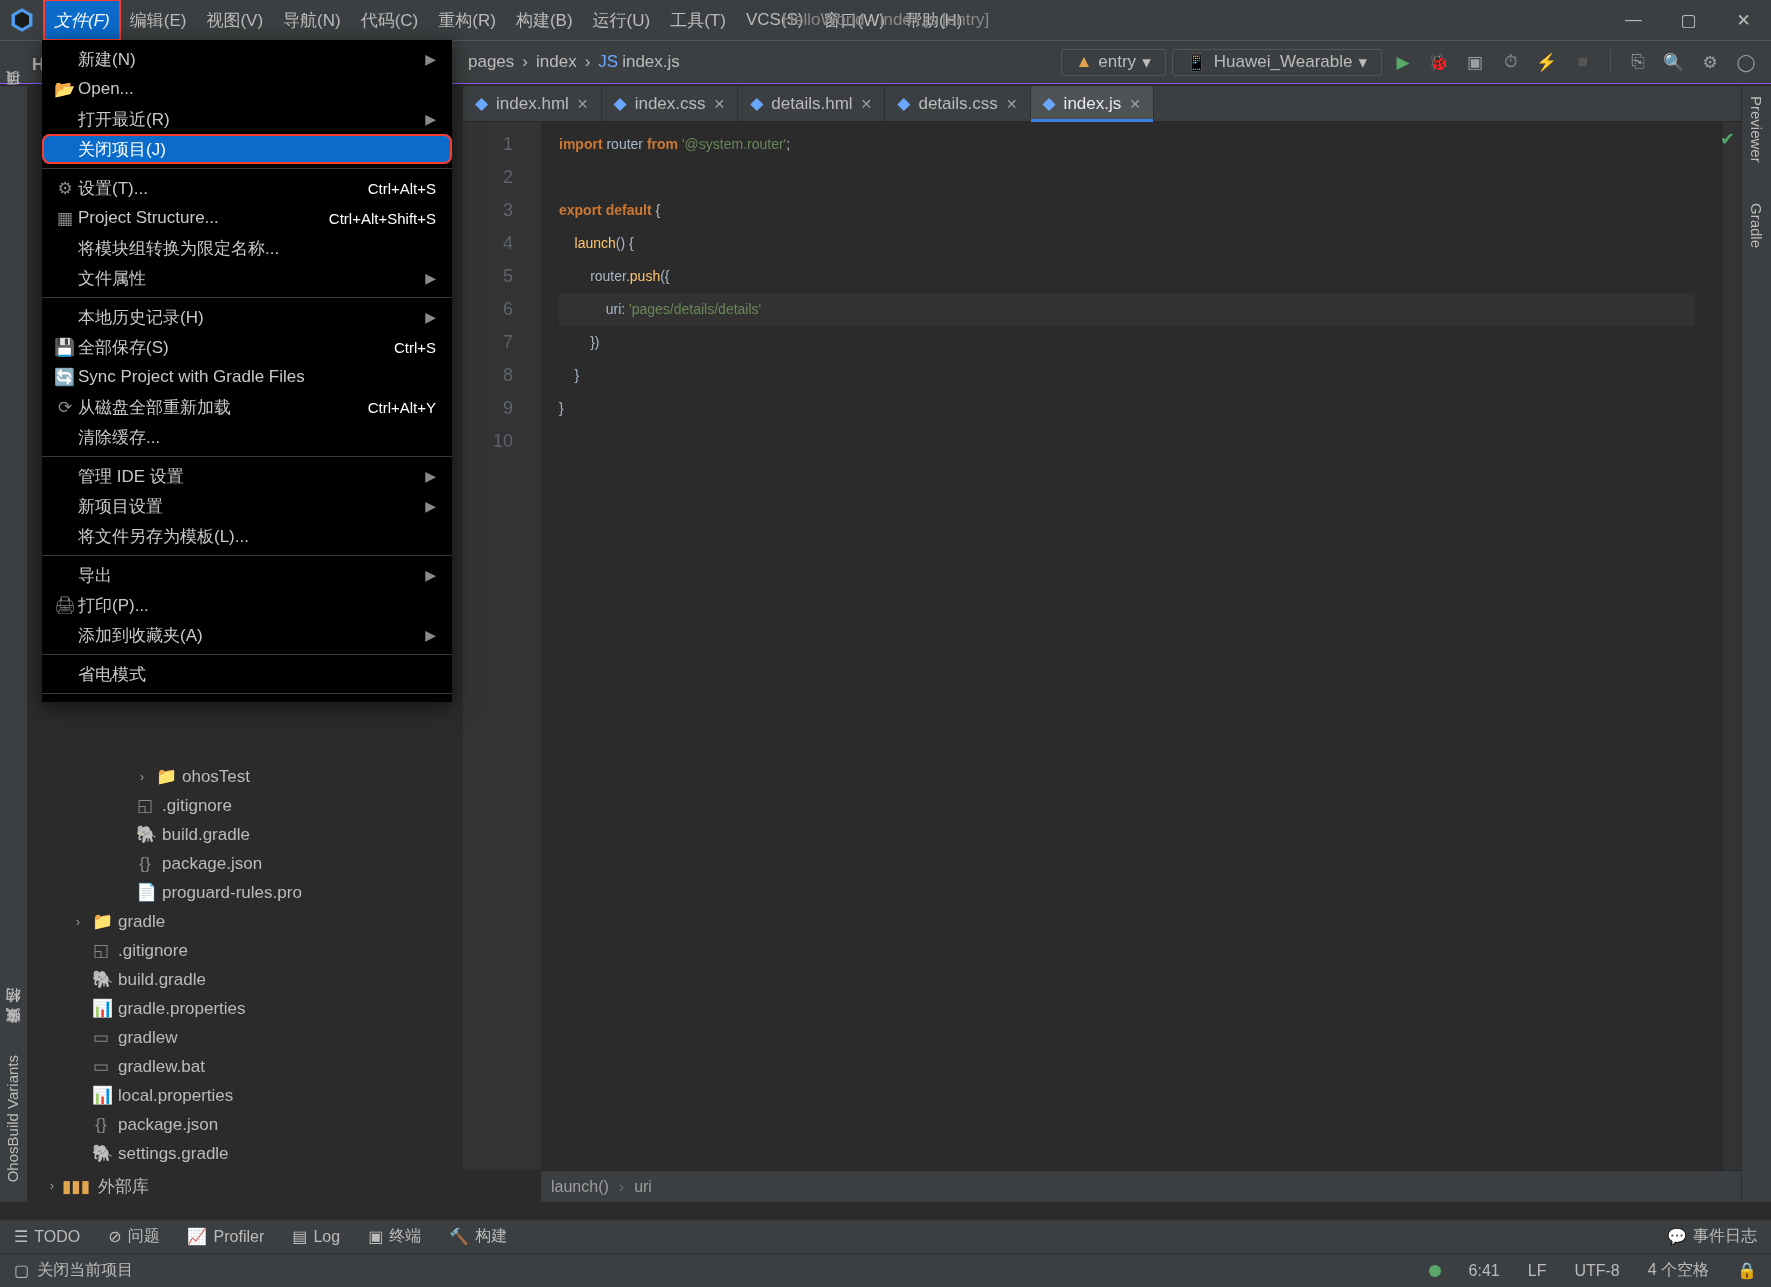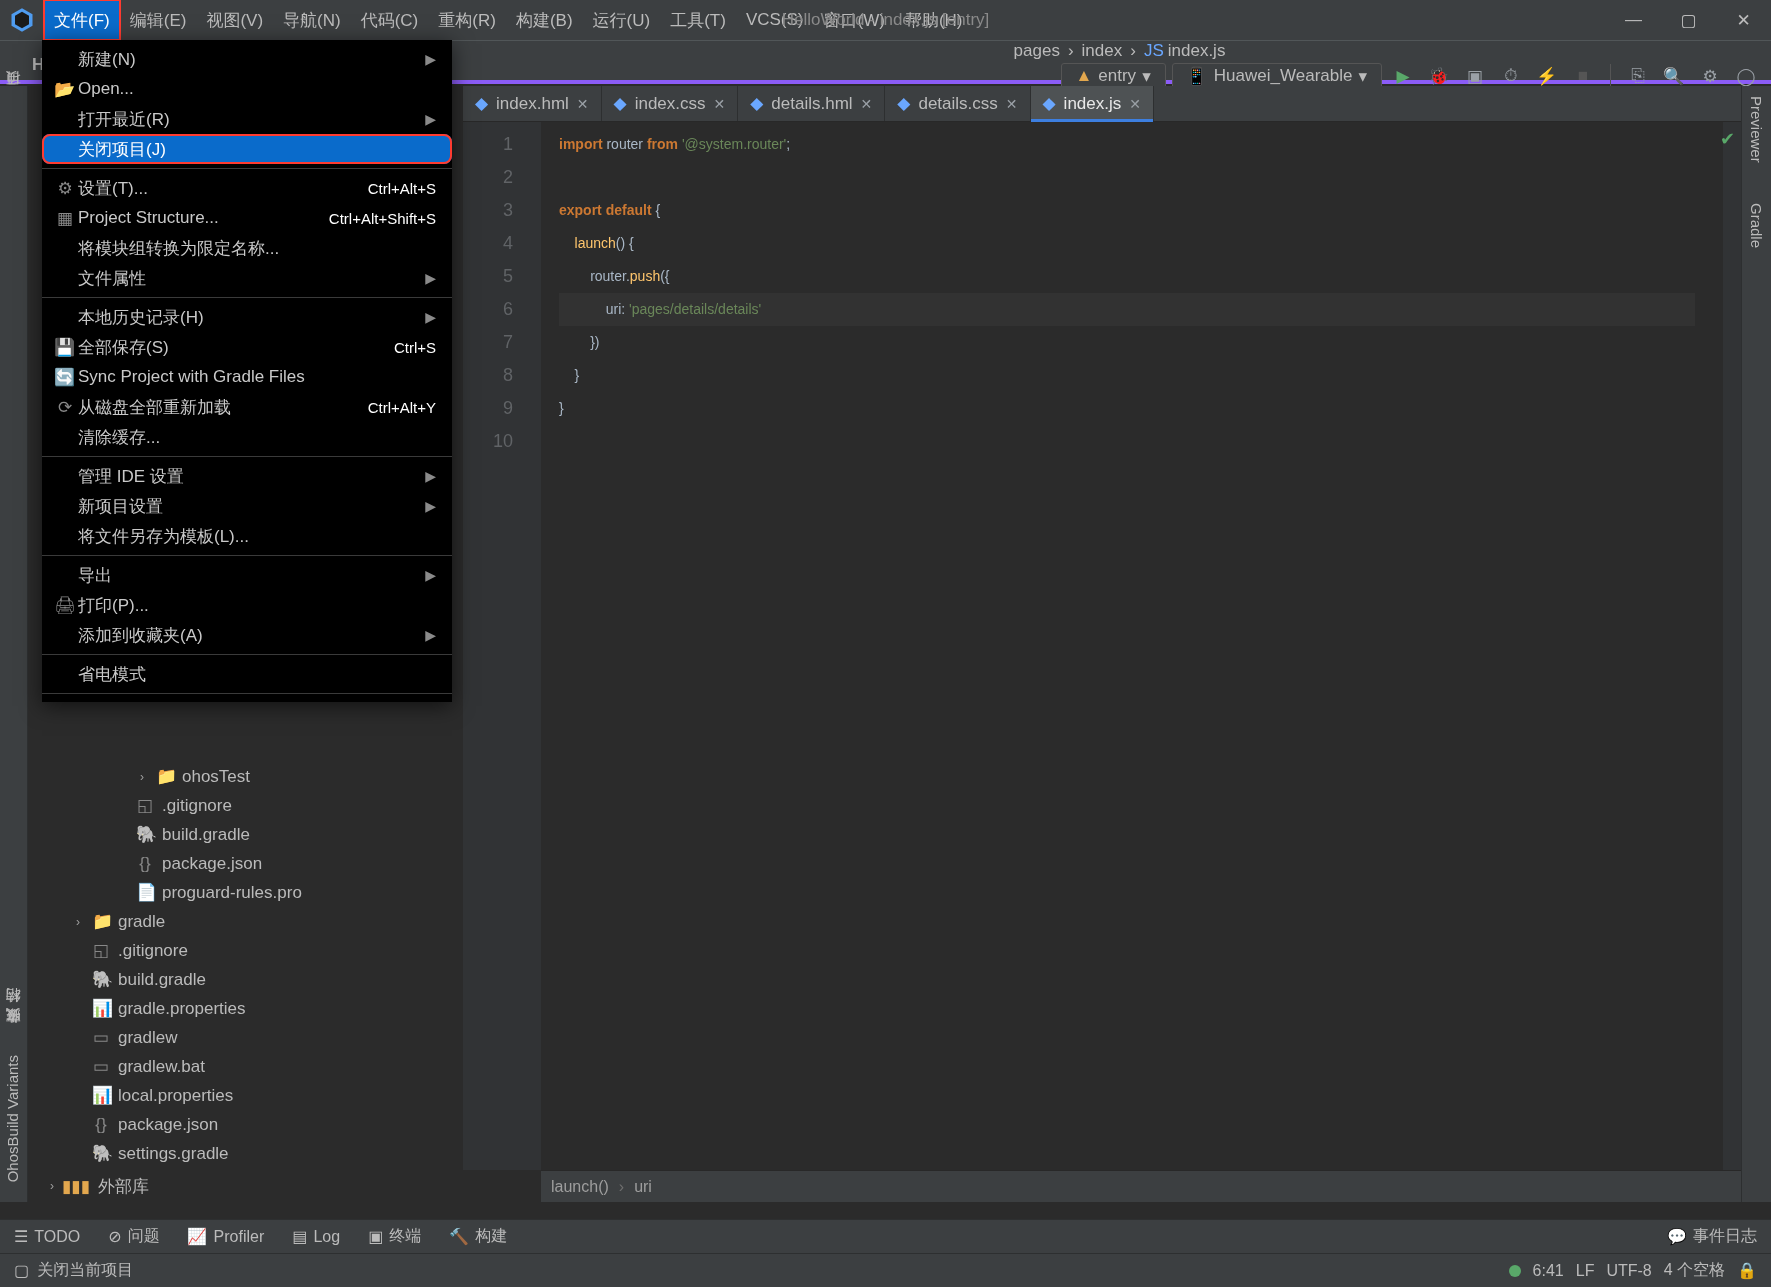--- a/index.html
+++ b/index.html
@@ -3,27 +3,27 @@
 <meta charset="utf-8">
 <style>
 * { margin:0; padding:0; box-sizing:border-box; font-family:"Segoe UI","Microsoft YaHei",sans-serif; }
 body { width:1771px; height:1287px; background:#2b2b2b; color:#bbb; font-size:17px; overflow:hidden; position:relative; }
 
 
 .titlebar { height:40px; background:#3c3f41; display:flex; align-items:center; position:relative; }
 .logo { width:28px; height:28px; margin:0 8px; }
 .menubar { display:flex; height:100%; }
 .menu-item { padding:0 10px; display:flex; align-items:center; color:#bbb; cursor:default; }
-.menu-item.active { background:#0a6bcb; color:#fff; outline:2px solid #ff3b30; outline-offset:-1px; }
+.menu-item.active { background:#0a6bcb; color:#fff; outline:2px solid #ff3b30; outline-offset:-1px;font-style:italic; }
 .win-title { position:absolute; left:50%; transform:translateX(-50%); color:#8a8a8a; }
 .win-controls { margin-left:auto; display:flex; }
 .win-btn { width:55px; height:40px; display:flex; align-items:center; justify-content:center; color:#bbb; }
 
 
-.toolbar { height:44px; background:#3c3f41; border-top:1px solid #515658; border-bottom:4px solid #8b5cf6; display:flex; align-items:center;flex-direction:column; }
+.toolbar { height:44px; background:#3c3f41; border-top:1px solid #515658; border-bottom:1px solid #8b5cf6; display:flex; align-items:center; }
 .crumb-left { display:flex; align-items:center; padding-left:468px; }
 .crumb-left span { color:#bbb; }
 .crumb-sep { margin:0 8px; color:#6e6e6e; }
 .tool-right { margin-left:auto; display:flex; align-items:center; gap:6px; padding-right:10px; }
 .drop { background:#3c3f41; border:1px solid #555; border-radius:3px; padding:2px 14px; display:flex; align-items:center; gap:6px; color:#bbb; }
 .tool-icon { width:30px; height:30px; display:flex; align-items:center; justify-content:center; color:#9aa0a6; }
 
 
 .he-label { position:absolute; left:32px; top:55px; font-weight:bold; color:#bbb; }
 
@@ -81,21 +81,21 @@
 .bc-bar .sep { margin:0 10px; color:#6e6e6e; }
 
 
 .tw-bar { position:absolute; left:0; right:0; bottom:34px; height:34px; background:#3c3f41; border-top:1px solid #2d2f30; display:flex; align-items:center; padding:0 14px; gap:28px; color:#bbb; font-size:16px; }
 .tw-bar .titem { display:flex; align-items:center; gap:6px; }
 .tw-bar .right { margin-left:auto; }
 
 
 .status { position:absolute; left:0; right:0; bottom:0; height:34px; background:#3c3f41; border-top:1px solid #2d2f30; display:flex; align-items:center; padding:0 14px; color:#bbb; font-size:16px; }
 .status .msg { margin-left:8px; }
-.status .rgrp { margin-left:auto; display:flex; align-items:center; gap:12px; }
+.status .rgrp { margin-left:auto; display:flex; align-items:center; gap:28px; }
 .dot-g { width:12px; height:12px; border-radius:50%; background:#59a869; display:inline-block; }
 
 svg { display:block; }
 </style>
 </head>
 <body>
 
 <div class="titlebar">
   <svg class="logo" viewBox="0 0 24 24">
       <path fill="#4f9cf0" d="M12 2l9 5v10l-9 5-9-5V7z"></path>

